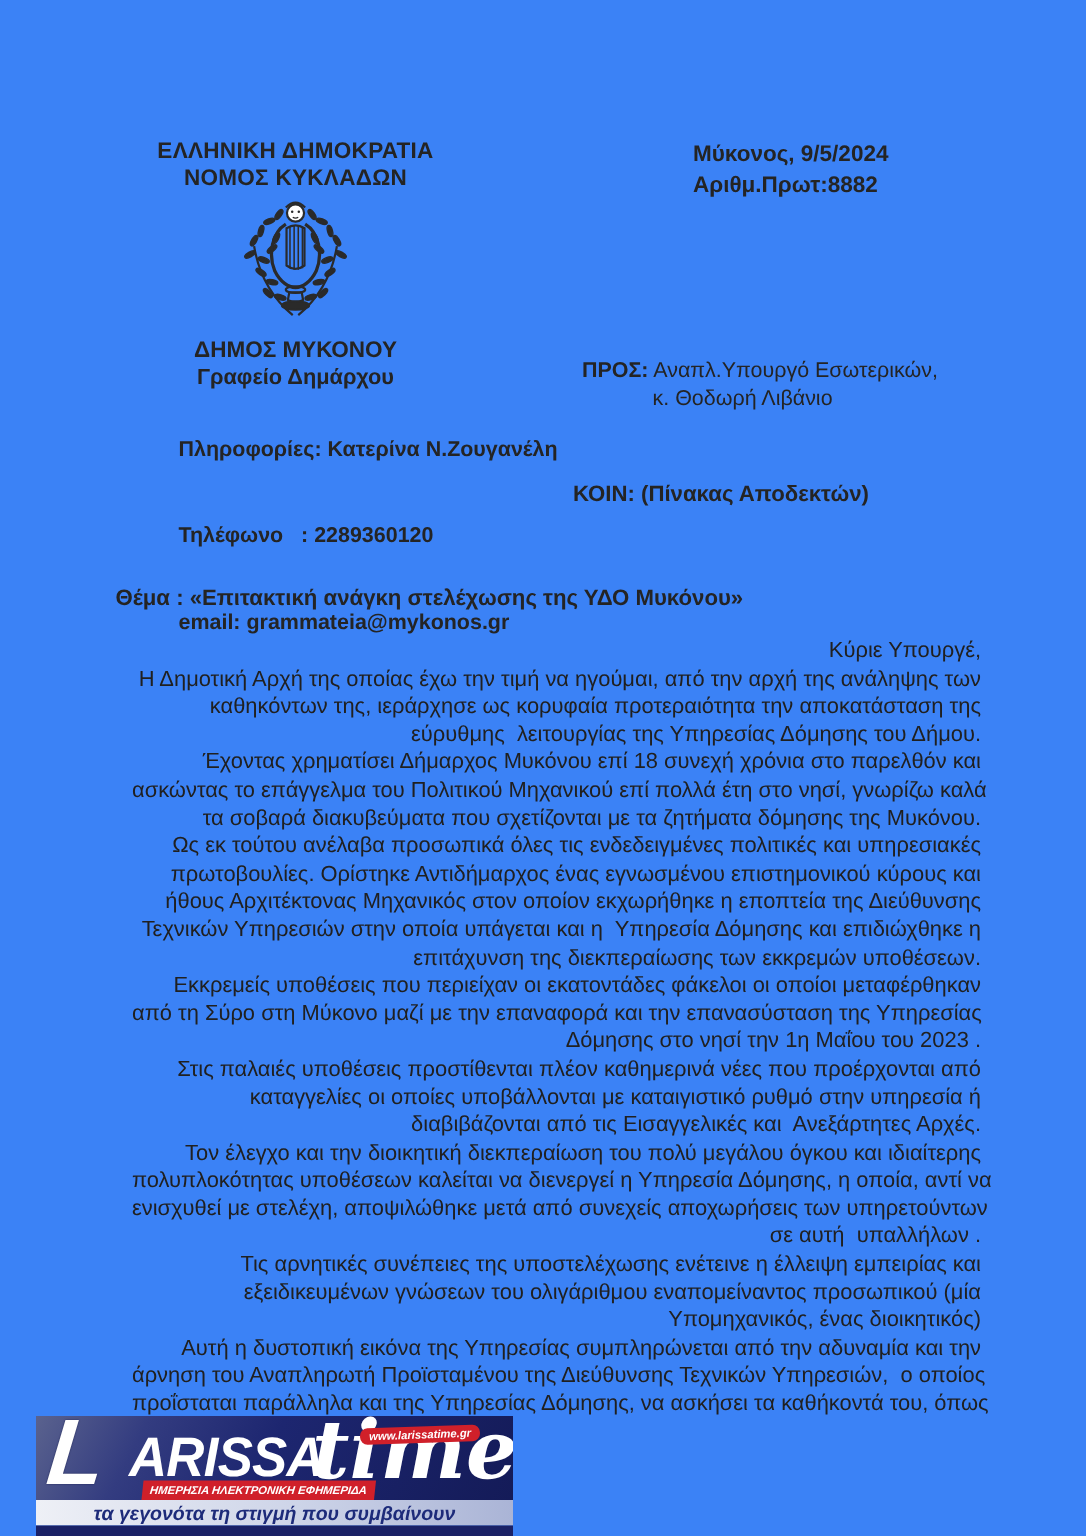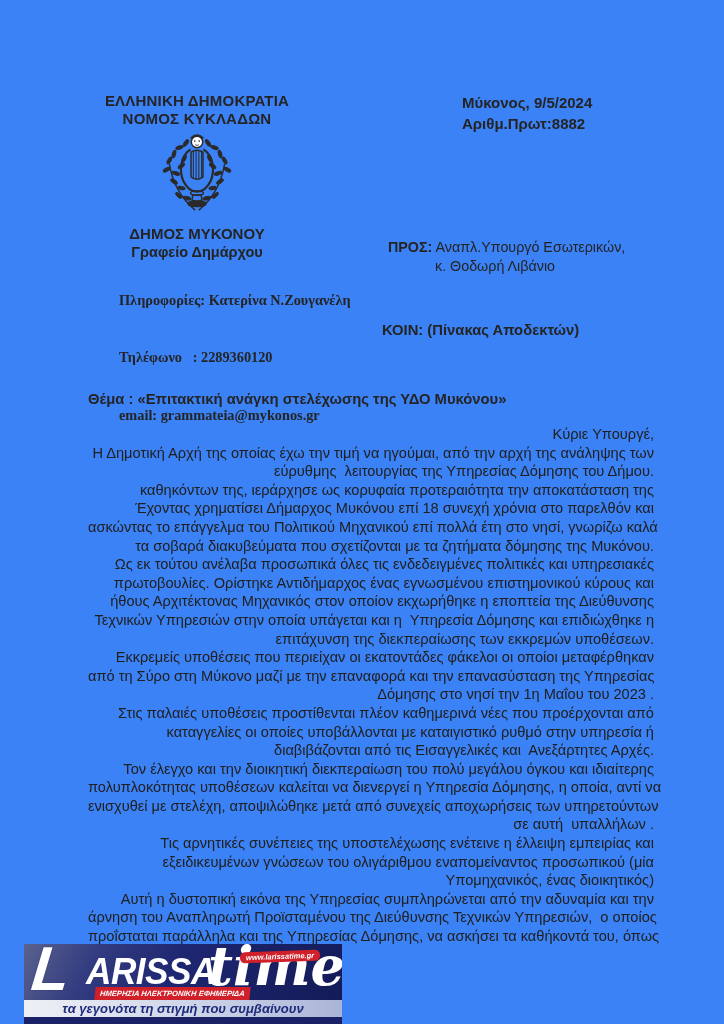--- a/index.html
+++ b/index.html
@@ -8,30 +8,30 @@
     background:#3b82f6;overflow:hidden;
     font-family:"Liberation Sans", sans-serif;color:#242424;
   }
   
   .hdr-center{position:absolute;left:86px;top:92px;width:222px;text-align:center;}
   .hdr-line{font-size:15px;font-weight:700;line-height:18px;letter-spacing:.2px;}
   .emblem-wrap{width:100px;height:92px;margin:3px auto 0 auto;}
   .hdr-muni{font-size:15px;font-weight:700;line-height:18px;margin-top:2px;}
   .hdr-office{font-size:14.5px;font-weight:700;line-height:18px;}
   .hdr-contact{position:absolute;left:119px;top:252px;text-align:left;
-    font-size:14.3px;font-weight:700;line-height:19.3px;white-space:pre;font-family:Liberation Serif, serif;}
+    font-size:14.3px;font-weight:700;line-height:19.3px;white-space:pre;}
   
   .date-block{position:absolute;left:462px;top:93px;font-size:15px;font-weight:700;line-height:20.5px;}
   .to-block{position:absolute;left:388px;top:238px;font-size:14.3px;line-height:19px;}
   .to-block .lbl{font-weight:700;}
   .to-l2{padding-left:47px;}
   .to-l3{padding-left:44px;font-size:12.5px;color:#333;}
   .cc-block{position:absolute;left:382px;top:322px;font-size:14.8px;font-weight:700;}
   
-  .subject{position:absolute;left:88px;top:391px;font-size:14.8px;font-weight:700;white-space:pre;text-align:center;}
+  .subject{position:absolute;left:77px;top:391px;font-size:14.8px;font-weight:700;white-space:pre;text-align:center;}
   .body-block{position:absolute;left:88px;top:425px;width:566px;}
   .body-line{font-size:14.6px;line-height:18.6px;white-space:pre;color:#202020;text-align:right;}
   
   .wm{position:absolute;left:24px;top:944px;width:318px;height:80px;overflow:hidden;}
   .wm-main{position:absolute;left:0;top:0;right:0;height:56px;
     background:linear-gradient(118deg,#5a628e 0%,#333c80 22%,#1d2670 48%,#141b58 100%);}
   .wm-band{position:absolute;left:0;top:56px;right:0;height:17px;
     background:linear-gradient(90deg,#eef0f6 0%,#cdd4e8 55%,#aab4d6 100%);
     color:#1d2b7a;font-style:italic;font-weight:700;font-size:13px;line-height:17px;text-align:center;}
   .wm-foot{position:absolute;left:0;top:73px;right:0;height:7px;background:#1a2166;}
@@ -130,22 +130,22 @@
     <div><span class="lbl">ΠΡΟΣ:</span><span> Αναπλ.Υπουργό Εσωτερικών,</span></div>
     <div class="to-l2">κ. Θοδωρή Λιβάνιο</div>
   </div>
   <div class="cc-block">ΚΟΙΝ: (Πίνακας Αποδεκτών)</div>
 
   <div class="subject">Θέμα : «Επιτακτική ανάγκη στελέχωσης της ΥΔΟ Μυκόνου»</div>
 
   <div class="body-block">
       <div class="body-line">Κύριε Υπουργέ,</div>
       <div class="body-line">Η Δημοτική Αρχή της οποίας έχω την τιμή να ηγούμαι, από την αρχή της ανάληψης των</div>
+      <div class="body-line">καθηκόντων της, ιεράρχησε ως κορυφαία προτεραιότητα την αποκατάσταση της</div>
       <div class="body-line">εύρυθμης  λειτουργίας της Υπηρεσίας Δόμησης του Δήμου.</div>
-      <div class="body-line">καθηκόντων της, ιεράρχησε ως κορυφαία προτεραιότητα την αποκατάσταση της</div>
       <div class="body-line">Έχοντας χρηματίσει Δήμαρχος Μυκόνου επί 18 συνεχή χρόνια στο παρελθόν και</div>
       <div class="body-line">ασκώντας το επάγγελμα του Πολιτικού Μηχανικού επί πολλά έτη στο νησί, γνωρίζω καλά</div>
       <div class="body-line">τα σοβαρά διακυβεύματα που σχετίζονται με τα ζητήματα δόμησης της Μυκόνου.</div>
       <div class="body-line">Ως εκ τούτου ανέλαβα προσωπικά όλες τις ενδεδειγμένες πολιτικές και υπηρεσιακές</div>
       <div class="body-line">πρωτοβουλίες. Ορίστηκε Αντιδήμαρχος ένας εγνωσμένου επιστημονικού κύρους και</div>
       <div class="body-line">ήθους Αρχιτέκτονας Μηχανικός στον οποίον εκχωρήθηκε η εποπτεία της Διεύθυνσης</div>
       <div class="body-line">Τεχνικών Υπηρεσιών στην οποία υπάγεται και η  Υπηρεσία Δόμησης και επιδιώχθηκε η</div>
       <div class="body-line">επιτάχυνση της διεκπεραίωσης των εκκρεμών υποθέσεων.</div>
       <div class="body-line">Εκκρεμείς υποθέσεις που περιείχαν οι εκατοντάδες φάκελοι οι οποίοι μεταφέρθηκαν</div>
       <div class="body-line">από τη Σύρο στη Μύκονο μαζί με την επαναφορά και την επανασύσταση της Υπηρεσίας</div>

